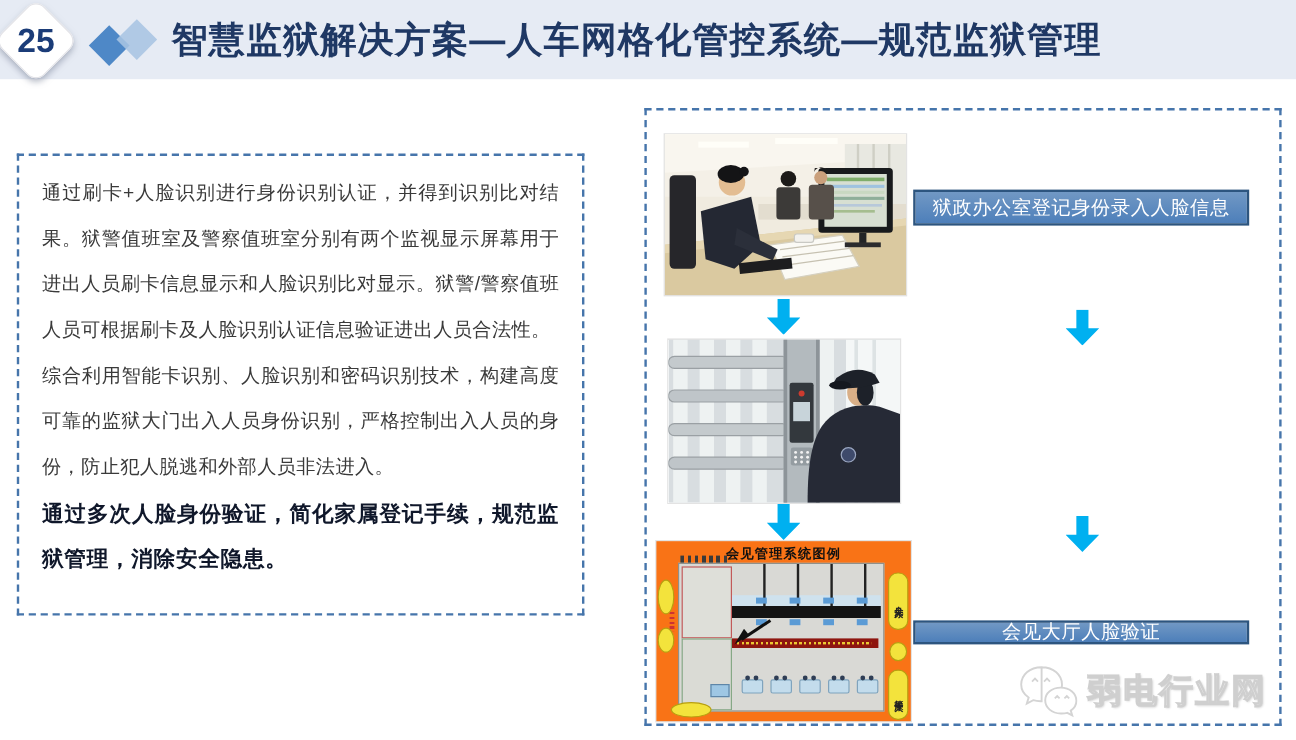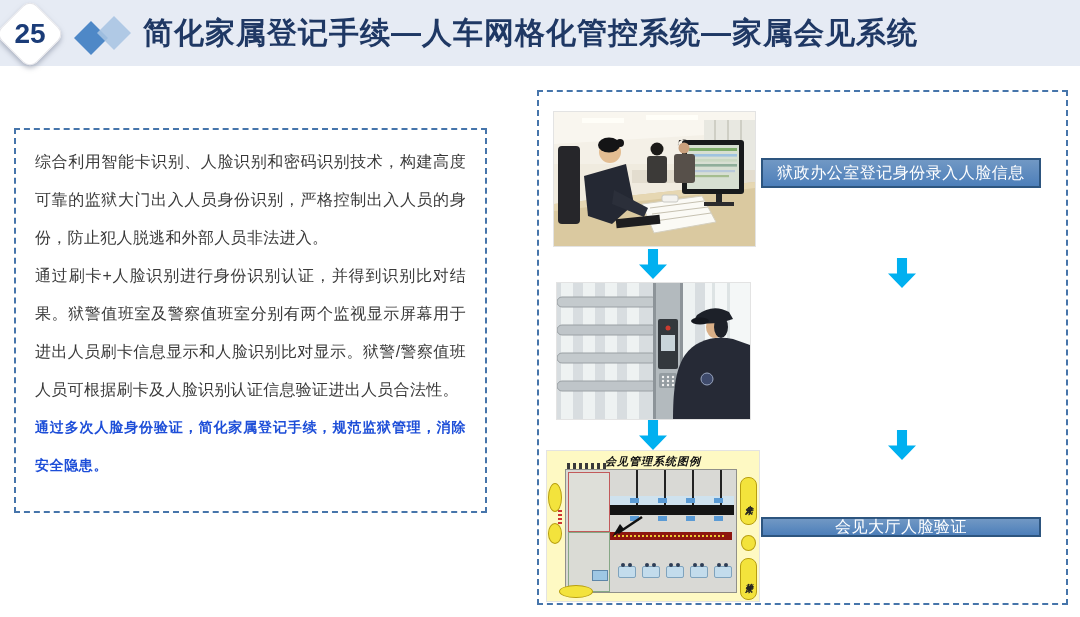--- a/index.html
+++ b/index.html
@@ -33,31 +33,31 @@
   .desc-panel{
     position:absolute;left:14px;top:128px;width:473px;height:385px;
     border:2px dashed #4675ab;box-sizing:border-box;
     padding:13px 19px 0 19px;
   }
   .desc-panel p{
     margin:0;font-size:16px;line-height:38px;color:#3a3a3a;
     text-align:justify;letter-spacing:.3px;
   }
   .desc-panel p.bold{
-    font-size:14px;font-weight:bold;color:#1d4ed8;letter-spacing:.6px;font-family:Liberation Mono, monospace;
+    font-size:18px;font-weight:bold;color:#0f172a;letter-spacing:.6px;
   }
   
   .flow-panel{
     position:absolute;left:537px;top:90px;width:531px;height:515px;
     border:2px dashed #4675ab;box-sizing:border-box;
   }
   .photo{position:absolute;box-shadow:0 0 0 1px #e3e3e3;}
   .photo1{left:15px;top:20px;}
   .photo2{left:18px;top:191px;}
-  .diagram{left:8px;top:359px;width:212px;height:150px;background:#fef9c3;font-style:italic;}
+  .diagram{left:8px;top:359px;width:212px;height:150px;background:#f97316;}
   .arrow-down{
     position:absolute;width:28px;height:30px;background:#00b0f0;
     clip-path:polygon(32% 0,68% 0,68% 52%,100% 52%,50% 100%,0 52%,32% 52%);
   }
   .ar-p1{left:100px;top:157px;}
   .ar-p2{left:100px;top:328px;}
   .ar-r1{left:349px;top:166px;}
   .ar-r2{left:349px;top:338px;}
   .step-label{
     position:absolute;left:222px;width:280px;height:30px;box-sizing:border-box;
@@ -120,26 +120,26 @@
 <body>
 
 <div class="slide">
 
   <div class="header">
     <div class="page-badge">
       <span>25</span>
     </div>
     <div class="diamond dark"></div>
     <div class="diamond light"></div>
-    <div class="page-title">简化家属登记手续—人车网格化管控系统—家属会见系统</div>
+    <div class="page-title">智慧监狱解决方案—人车网格化管控系统—规范监狱管理</div>
   </div>
 
   <div class="desc-panel">
+    <p>通过刷卡+人脸识别进行身份识别认证，并得到识别比对结果。狱警值班室及警察值班室分别有两个监视显示屏幕用于进出人员刷卡信息显示和人脸识别比对显示。狱警/警察值班人员可根据刷卡及人脸识别认证信息验证进出人员合法性。</p>
     <p>综合利用智能卡识别、人脸识别和密码识别技术，构建高度可靠的监狱大门出入人员身份识别，严格控制出入人员的身份，防止犯人脱逃和外部人员非法进入。</p>
-    <p>通过刷卡+人脸识别进行身份识别认证，并得到识别比对结果。狱警值班室及警察值班室分别有两个监视显示屏幕用于进出人员刷卡信息显示和人脸识别比对显示。狱警/警察值班人员可根据刷卡及人脸识别认证信息验证进出人员合法性。</p>
     <p class="bold">通过多次人脸身份验证，简化家属登记手续，规范监狱管理，消除安全隐患。</p>
   </div>
 
   <div class="flow-panel">
 
     <svg class="photo photo1" width="201" height="134" viewBox="0 0 201 134">
       <rect width="201" height="134" fill="#f0ebdf"></rect>
       <rect y="0" width="201" height="52" fill="#f4f0e7"></rect>
       <polygon points="0,0 201,0 201,20 0,32" fill="#f9f6ef"></polygon>
       <rect x="28" y="6" width="42" height="5" fill="#fffef8"></rect>
@@ -268,14 +268,27 @@
       <div class="callout co-blob co-r-sm"></div>
       <div class="callout co-v co-r-wait">等候大厅</div>
     </div>
 
     <div class="step-label lbl1">狱政办公室登记身份录入人脸信息</div>
     <div class="arrow-down ar-r1"></div>
     <div class="arrow-down ar-r2"></div>
     <div class="step-label lbl3">会见大厅人脸验证</div>
   </div>
 
+  <div class="watermark">
+    <svg width="50" height="46" viewBox="0 0 50 46">
+      <g fill="rgba(255,255,255,0.92)" stroke="#d4d4d4" stroke-width="1.6">
+        <path d="M20,3 C10,3 3,9.5 3,17.5 c0,4.5 2.4,8.3 6.2,10.8 l-1.5,5 5.3-2.8 c2.2,0.7 4.5,1 7,0.9 z M20,3 c10,0 17,6.5 17,14.5 0,1 -0.1,2 -0.4,3"></path>
+        <path d="M36,20 c7.5,0 13,5 13,11 0,3.4 -1.8,6.3 -4.7,8.2 l1.2,4 -4.2-2.2 c-1.7,0.5 -3.5,0.7 -5.3,0.6 -7.5,0 -13,-5 -13,-11 0,-6 5.5,-10.6 13,-10.6 z"></path>
+      </g>
+      <g stroke="#d4d4d4" stroke-width="1.5" fill="none">
+        <path d="M12,15 l2.5,-2.5 2.5,2.5 M22,15 l2.5,-2.5 2.5,2.5"></path>
+        <path d="M31,29 l2,-2 2,2 M39,29 l2,-2 2,2"></path>
+      </g>
+    </svg>
+    <span class="wm-text">弱电行业网</span>
+  </div>
 
 </div>
 
 </body></html>

